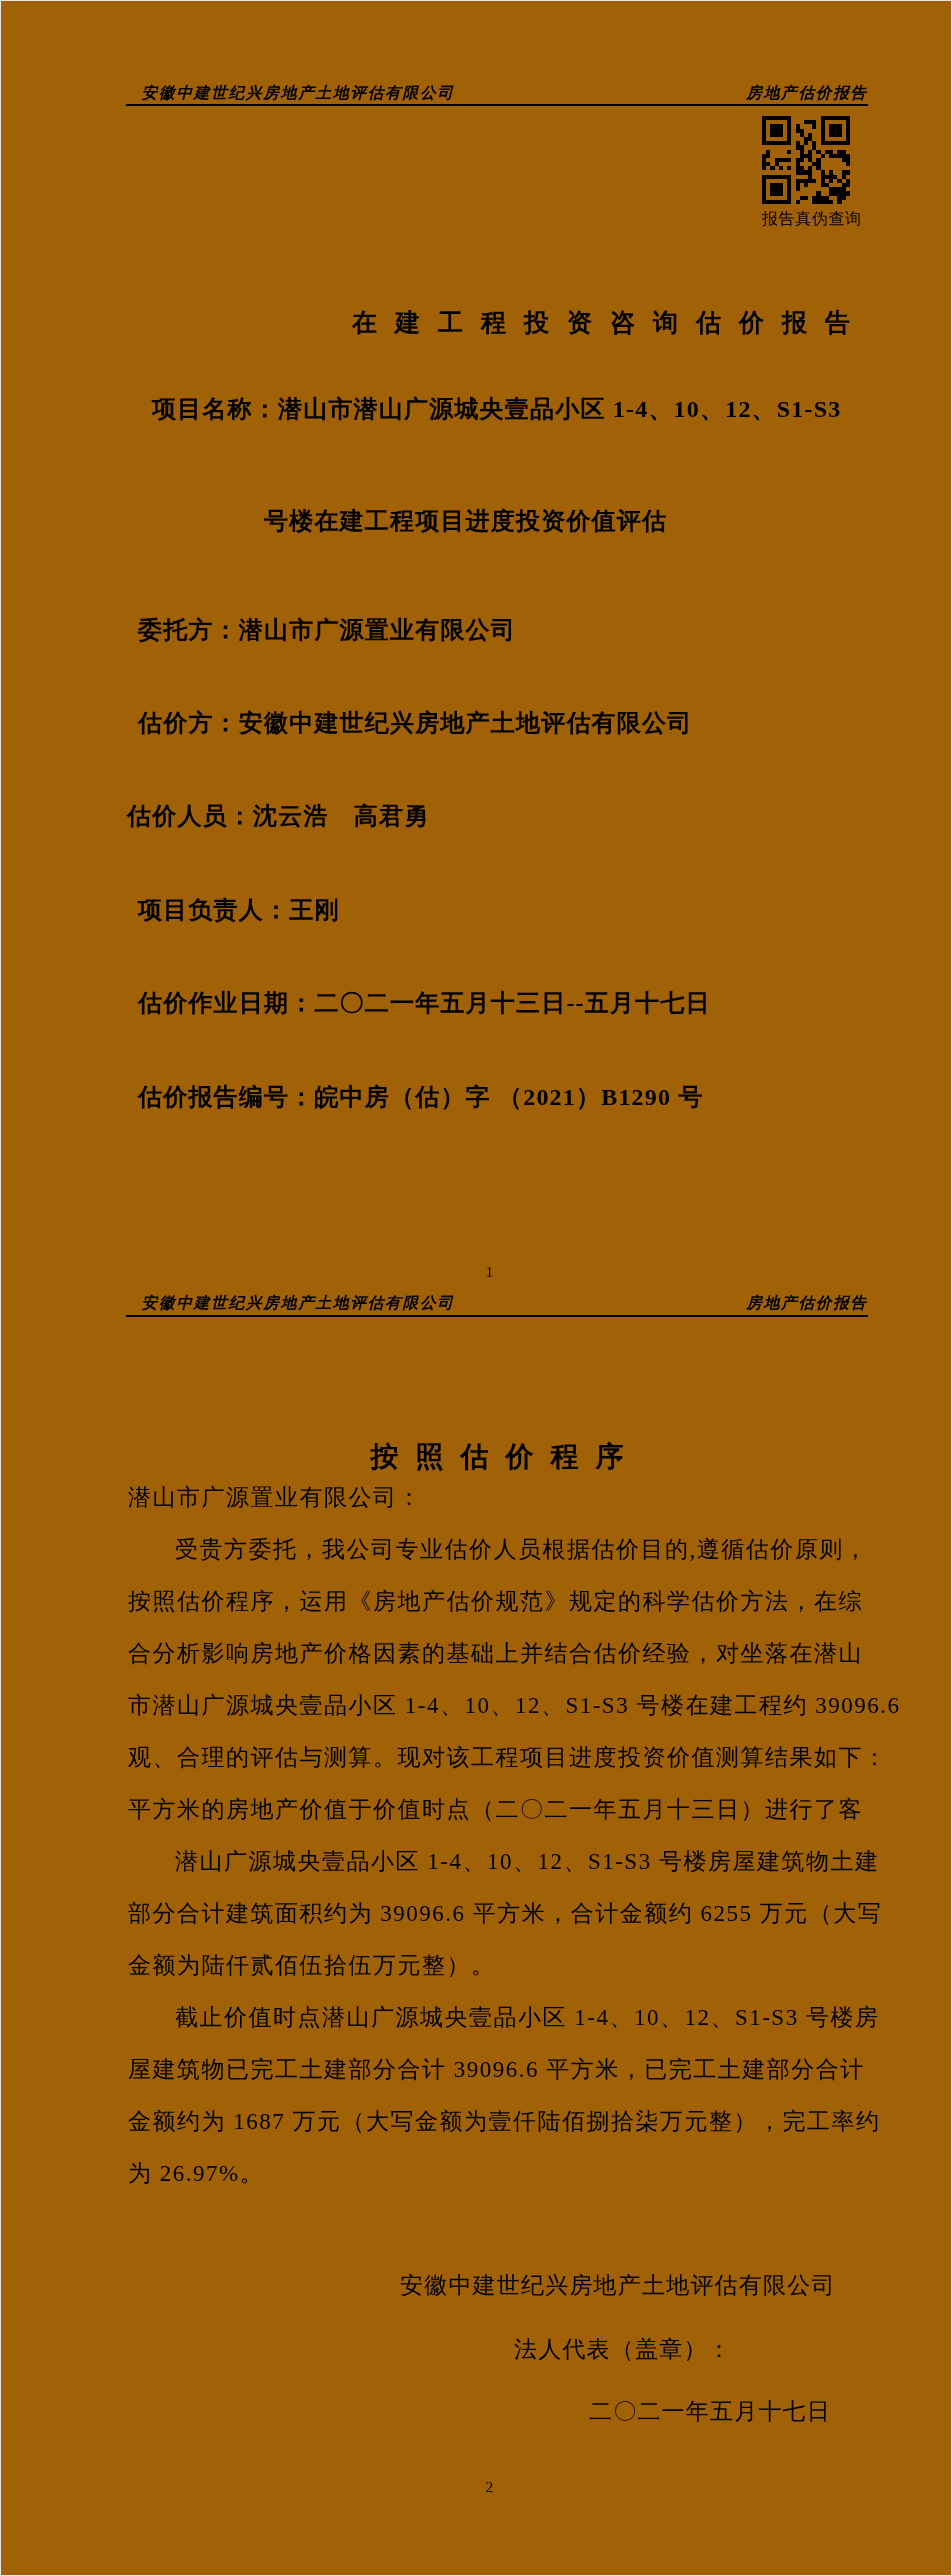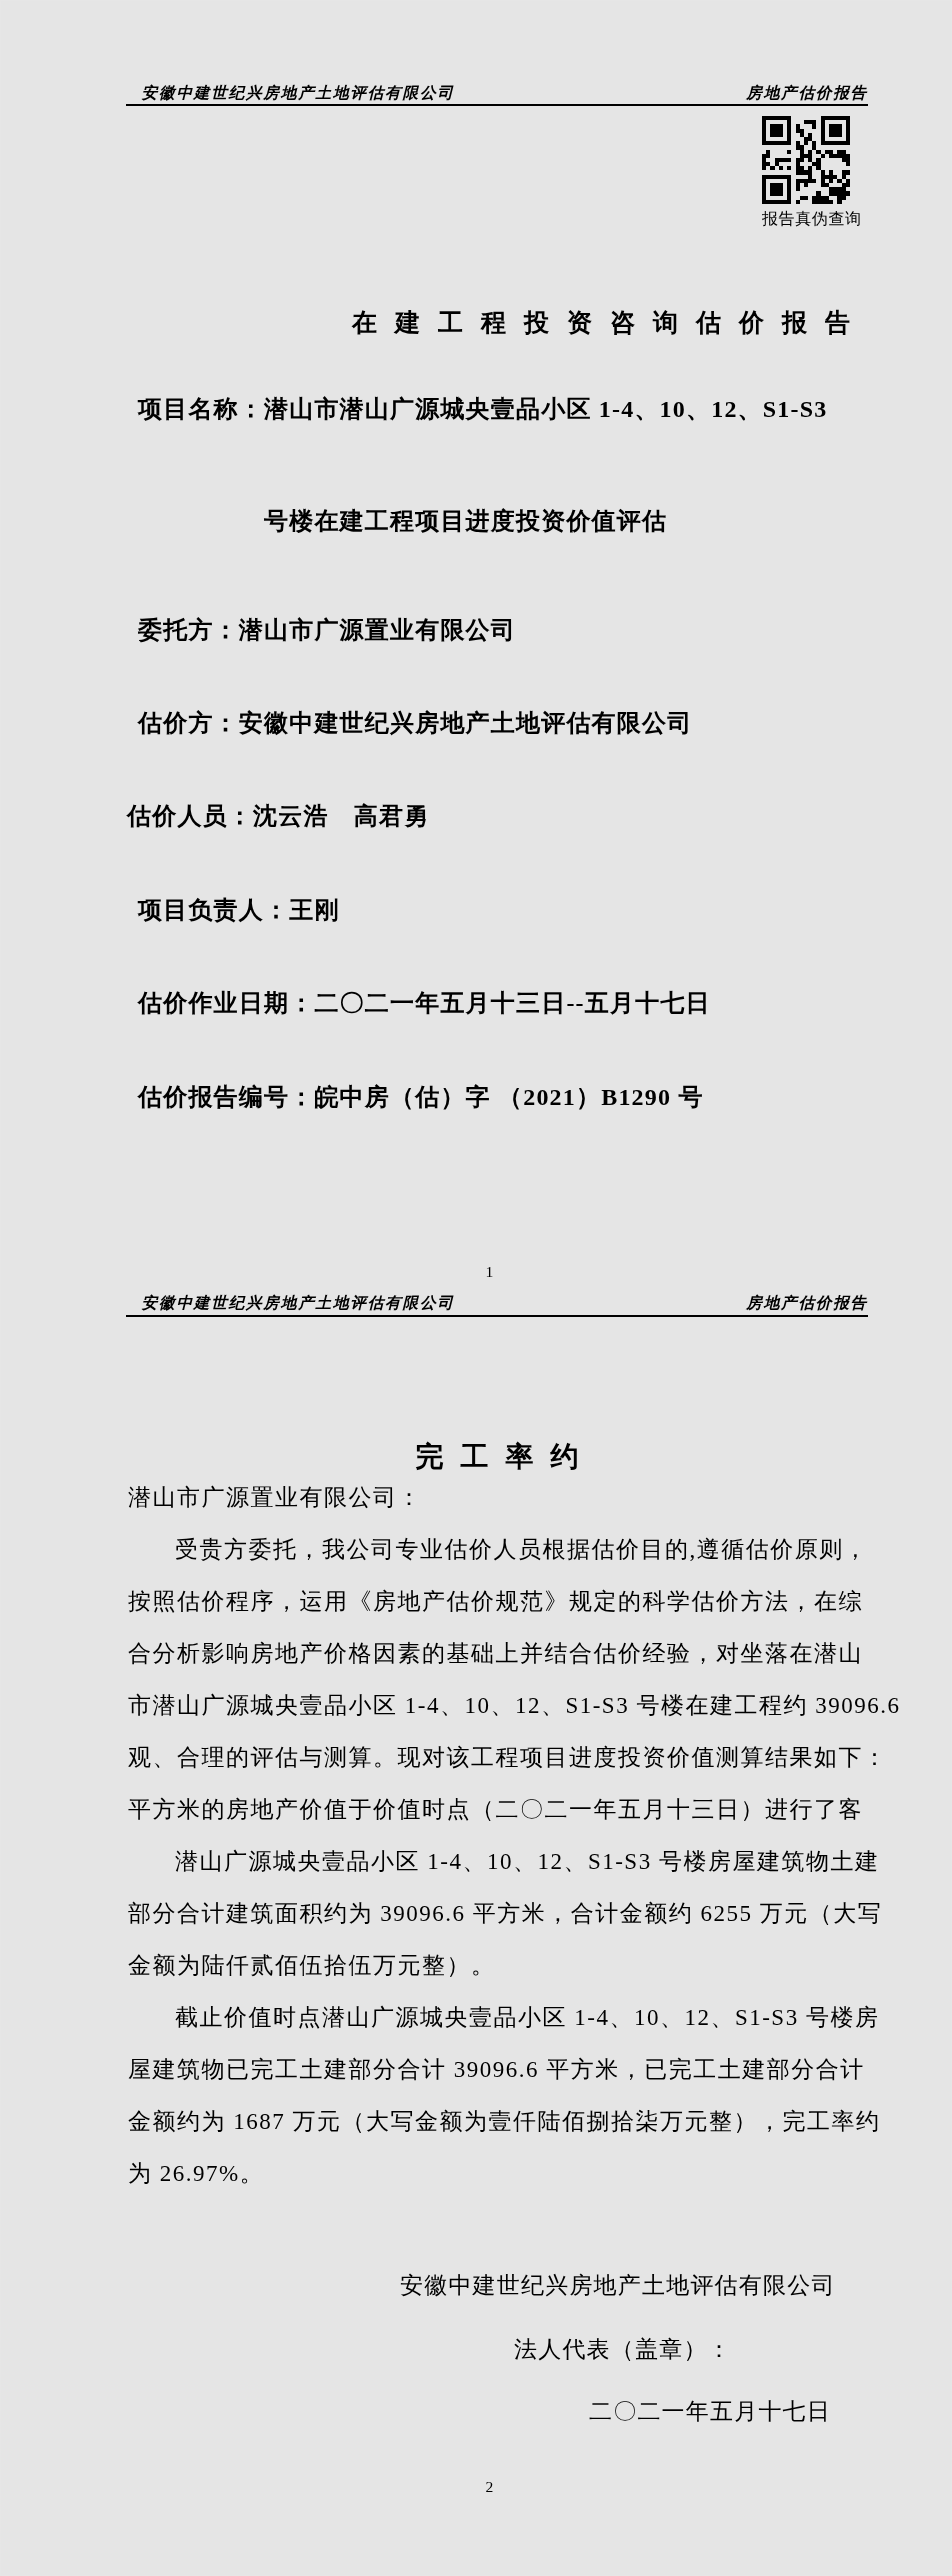--- a/index.html
+++ b/index.html
@@ -1,19 +1,19 @@
 <!DOCTYPE html>
 <html lang="zh" style="font-size:9.6px"><head>
 <meta charset="utf-8">
 <style>
   html,body{margin:0;padding:0;background:#fff;}
   .canvas{
     position:relative;
     width:952px;height:2576px;
-    background:#e5e5e5;
+    background:#a16207;
     border:0.6px solid #e6e6e6;
     box-sizing:border-box;
     font-family:"Liberation Serif","DejaVu Serif",serif;
     color:#000;
     overflow:hidden;
   }
   
   .pg-header{
     position:absolute;left:125px;width:742px;height:20.4px;
     display:flex;justify-content:space-between;align-items:flex-end;
@@ -295,38 +295,38 @@
         <rect x="14" y="20" width="1" height="1" fill="#000"></rect>
         <rect x="15" y="20" width="1" height="1" fill="#000"></rect>
         <rect x="16" y="20" width="1" height="1" fill="#000"></rect>
         <rect x="18" y="20" width="1" height="1" fill="#000"></rect>
       </svg>
     <div class="qr-caption">报告真伪查询</div>
   </div>
 
   <h1 class="doc-title">在建工程投资咨询估价报告</h1>
 
-  <div class="info-line" style="top:396px;left:137px;font-family:Liberation Serif, serif;">项目名称：潜山市潜山广源城央壹品小区 1-4、10、12、S1-S3</div>
+  <div class="info-line" style="top:396px;left:151px;font-family:Liberation Serif, serif;">项目名称：潜山市潜山广源城央壹品小区 1-4、10、12、S1-S3</div>
   <div class="info-line" style="top:508px;left:263px;">号楼在建工程项目进度投资价值评估</div>
   <div class="info-line" style="top:617px;left:137px;">委托方：潜山市广源置业有限公司</div>
   <div class="info-line" style="top:710px;left:137px;">估价方：安徽中建世纪兴房地产土地评估有限公司</div>
   <div class="info-line" style="top:803px;left:126px;">估价人员：沈云浩　高君勇</div>
   <div class="info-line" style="top:897px;left:137px;">项目负责人：王刚</div>
   <div class="info-line" style="top:990px;left:137px;">估价作业日期：二〇二一年五月十三日--五月十七日</div>
   <div class="info-line" style="top:1084px;left:137px;">估价报告编号：皖中房（估）字 （2021）B1290 号</div>
 
   <div class="page-num" style="top:1263px;">1</div>
 
   <div class="pg-header" style="top:1293px;">
     <span class="left">安徽中建世纪兴房地产土地评估有限公司</span>
     <span class="right">房地产估价报告</span>
   </div>
   <div class="hrule" style="top:1314px;"></div>
 
-  <h2 class="letter-title">完工率约</h2>
+  <h2 class="letter-title">按照估价程序</h2>
 
   <div class="body-block">
     <div class="body-line">潜山市广源置业有限公司：</div>
     <div class="body-line indent">受贵方委托，我公司专业估价人员根据估价目的,遵循估价原则，</div>
     <div class="body-line">按照估价程序，运用《房地产估价规范》规定的科学估价方法，在综</div>
     <div class="body-line">合分析影响房地产价格因素的基础上并结合估价经验，对坐落在潜山</div>
     <div class="body-line">市潜山广源城央壹品小区 1-4、10、12、S1-S3 号楼在建工程约 39096.6</div>
     <div class="body-line">观、合理的评估与测算。现对该工程项目进度投资价值测算结果如下：</div>
     <div class="body-line">平方米的房地产价值于价值时点（二〇二一年五月十三日）进行了客</div>
     <div class="body-line indent">潜山广源城央壹品小区 1-4、10、12、S1-S3 号楼房屋建筑物土建</div>

